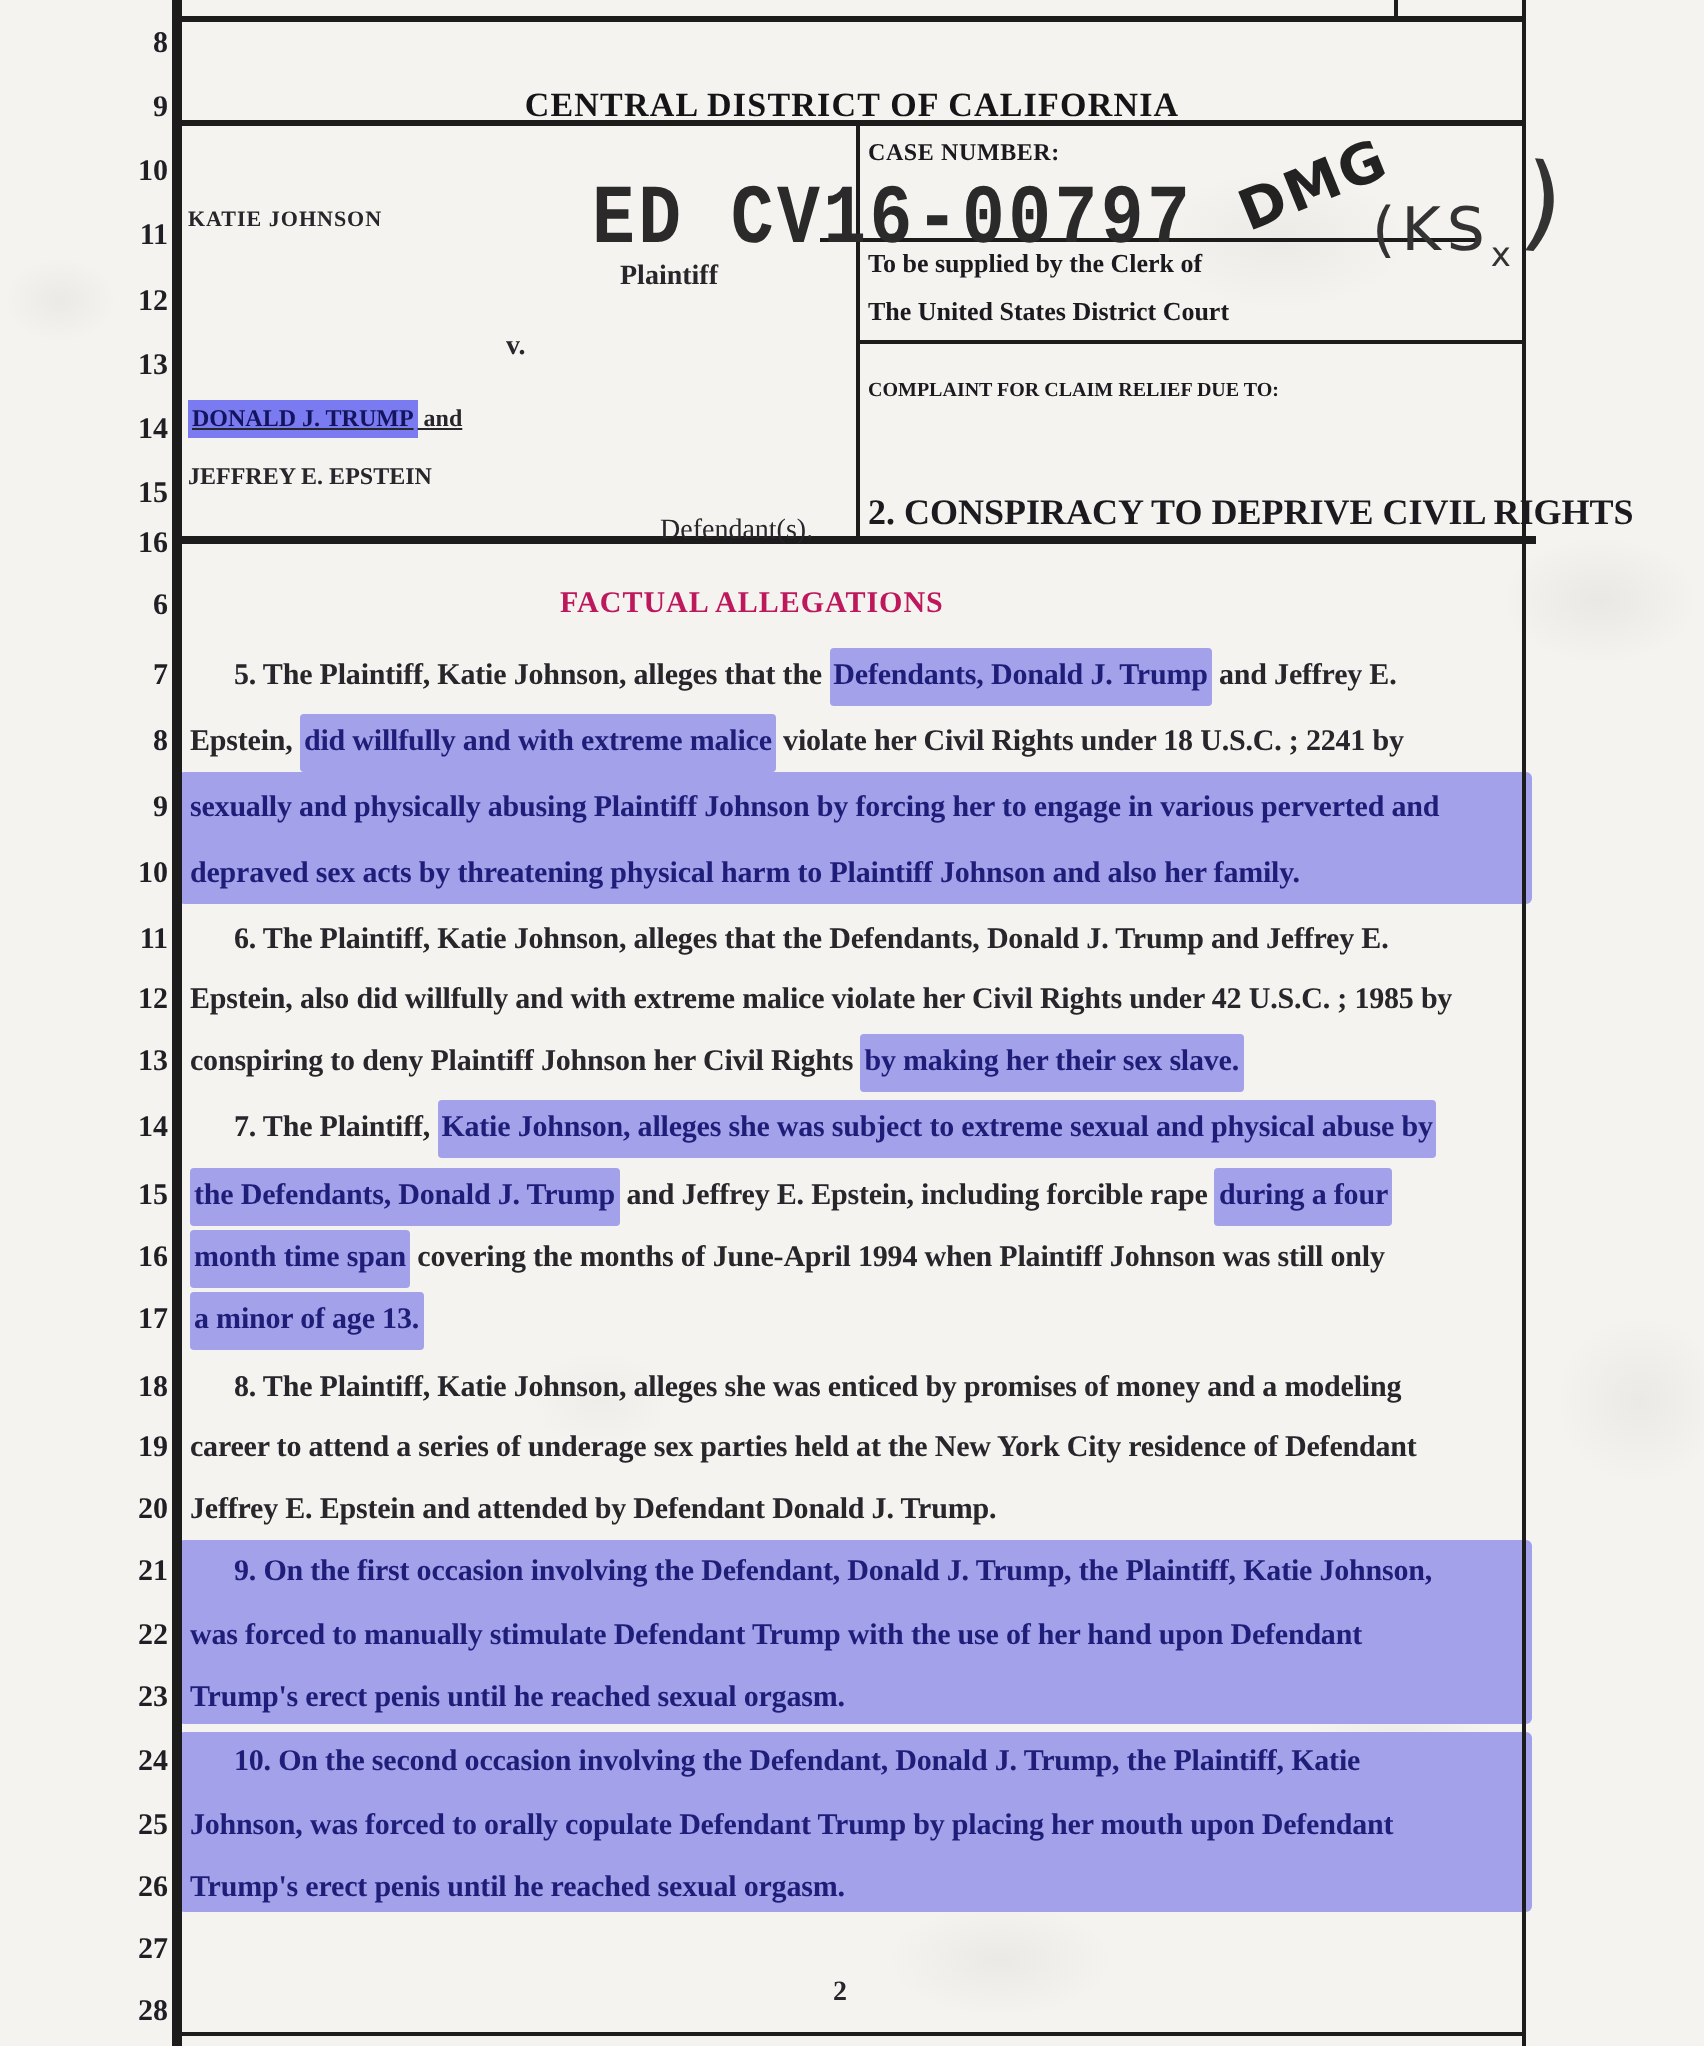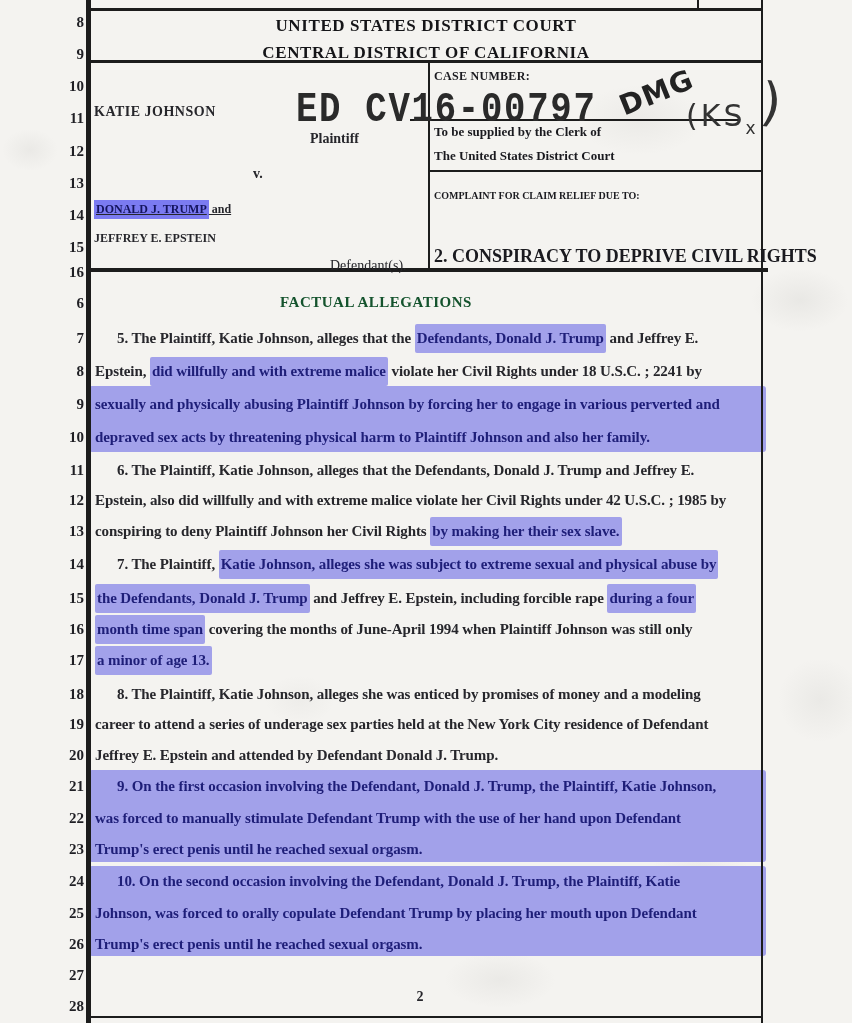--- a/index.html
+++ b/index.html
@@ -38,44 +38,43 @@
     font-family:"Liberation Mono", monospace;font-weight:700;font-size:42px;
     letter-spacing:2px;color:#2a2a2a;transform:scaleX(.85);transform-origin:left top;
   }
   .hand{position:absolute;z-index:4;font-family:"DejaVu Sans", sans-serif;color:#222;white-space:nowrap;}
   .hl-block{position:absolute;left:89px;width:677px;background:var(--hl,#a2a1ea);border-radius:3px;z-index:1;}
   .bline{
     position:absolute;z-index:3;white-space:nowrap;font-size:15px;letter-spacing:-0.1px;font-weight:bold;
   }
   .bline .hl{background:var(--hl,#a2a1ea);color:var(--hlink,#1e1e78);padding:6px 2px 7px 2px;border-radius:2px;}
   .bline.in-block{color:var(--hlink,#1e1e78);}
-  .heading{position:absolute;left:280px;top:294px;font-weight:700;font-size:15px;letter-spacing:.5px;color:#14532d;z-index:3;}
+  .heading{position:absolute;left:280px;top:294px;font-weight:700;font-size:15px;letter-spacing:.5px;color:#be185d;z-index:3;}
   .pagenum{position:absolute;left:90px;width:660px;text-align:center;top:989px;font-weight:700;font-size:14px;z-index:3;}
   .cap-hl{background:var(--hlstrong,#7b7bf1);color:#14145e;padding:2px 2px 3px 2px;}
 </style>
 </head>
 <body>
 
 <div class="page">
 
   <div class="rule" style="left:86px;top:0;width:5px;height:1023px;"></div>
   <div class="rule" style="left:761px;top:0;width:2px;height:1023px;"></div>
   <div class="rule" style="left:91px;top:8px;width:670px;height:3px;"></div>
   <div class="rule" style="left:91px;top:60px;width:670px;height:3px;"></div>
   <div class="rule" style="left:697px;top:0;width:2px;height:8px;"></div>
   <div class="rule" style="left:428px;top:63px;width:2px;height:207px;"></div>
   <div class="rule" style="left:410px;top:119px;width:330px;height:2px;"></div>
   <div class="rule" style="left:430px;top:170px;width:331px;height:2px;"></div>
   <div class="rule" style="left:86px;top:268px;width:682px;height:4px;"></div>
   <div class="rule" style="left:91px;top:1016px;width:670px;height:2px;"></div>
 
-  <div class="hdr" style="top:16px;">UNITED STATES DISTRICT COURT</div>
   <div class="hdr" style="top:43px;">CENTRAL DISTRICT OF CALIFORNIA</div>
 
-  <div class="capL" style="left:94px;top:104px;font-size:14px;font-weight:700;letter-spacing:.5px;">KATIE JOHNSON</div>
+  <div class="capL" style="left:94px;top:104px;font-size:11px;font-weight:700;letter-spacing:.5px;">KATIE JOHNSON</div>
   <div class="capL" style="left:310px;top:131px;font-size:14px;font-weight:700;">Plaintiff</div>
   <div class="capL" style="left:253px;top:166px;font-size:14px;font-weight:700;">v.</div>
   <div class="capL" style="left:94px;top:202px;font-size:12px;font-weight:700;text-decoration:underline;">
     <span class="cap-hl">DONALD J. TRUMP</span><span style="font-weight:600;"> and</span>
   </div>
   <div class="capL" style="left:94px;top:231px;font-size:12px;font-weight:700;">JEFFREY E. EPSTEIN</div>
   <div class="capL" style="left:330px;top:258px;font-size:14px;font-weight:400;">Defendant(s).</div>
 
   <div class="capR" style="top:69px;font-size:12px;letter-spacing:.3px;">CASE NUMBER:</div>
   <div class="capR" style="top:124px;font-size:13px;">To be supplied by the Clerk of</div>

